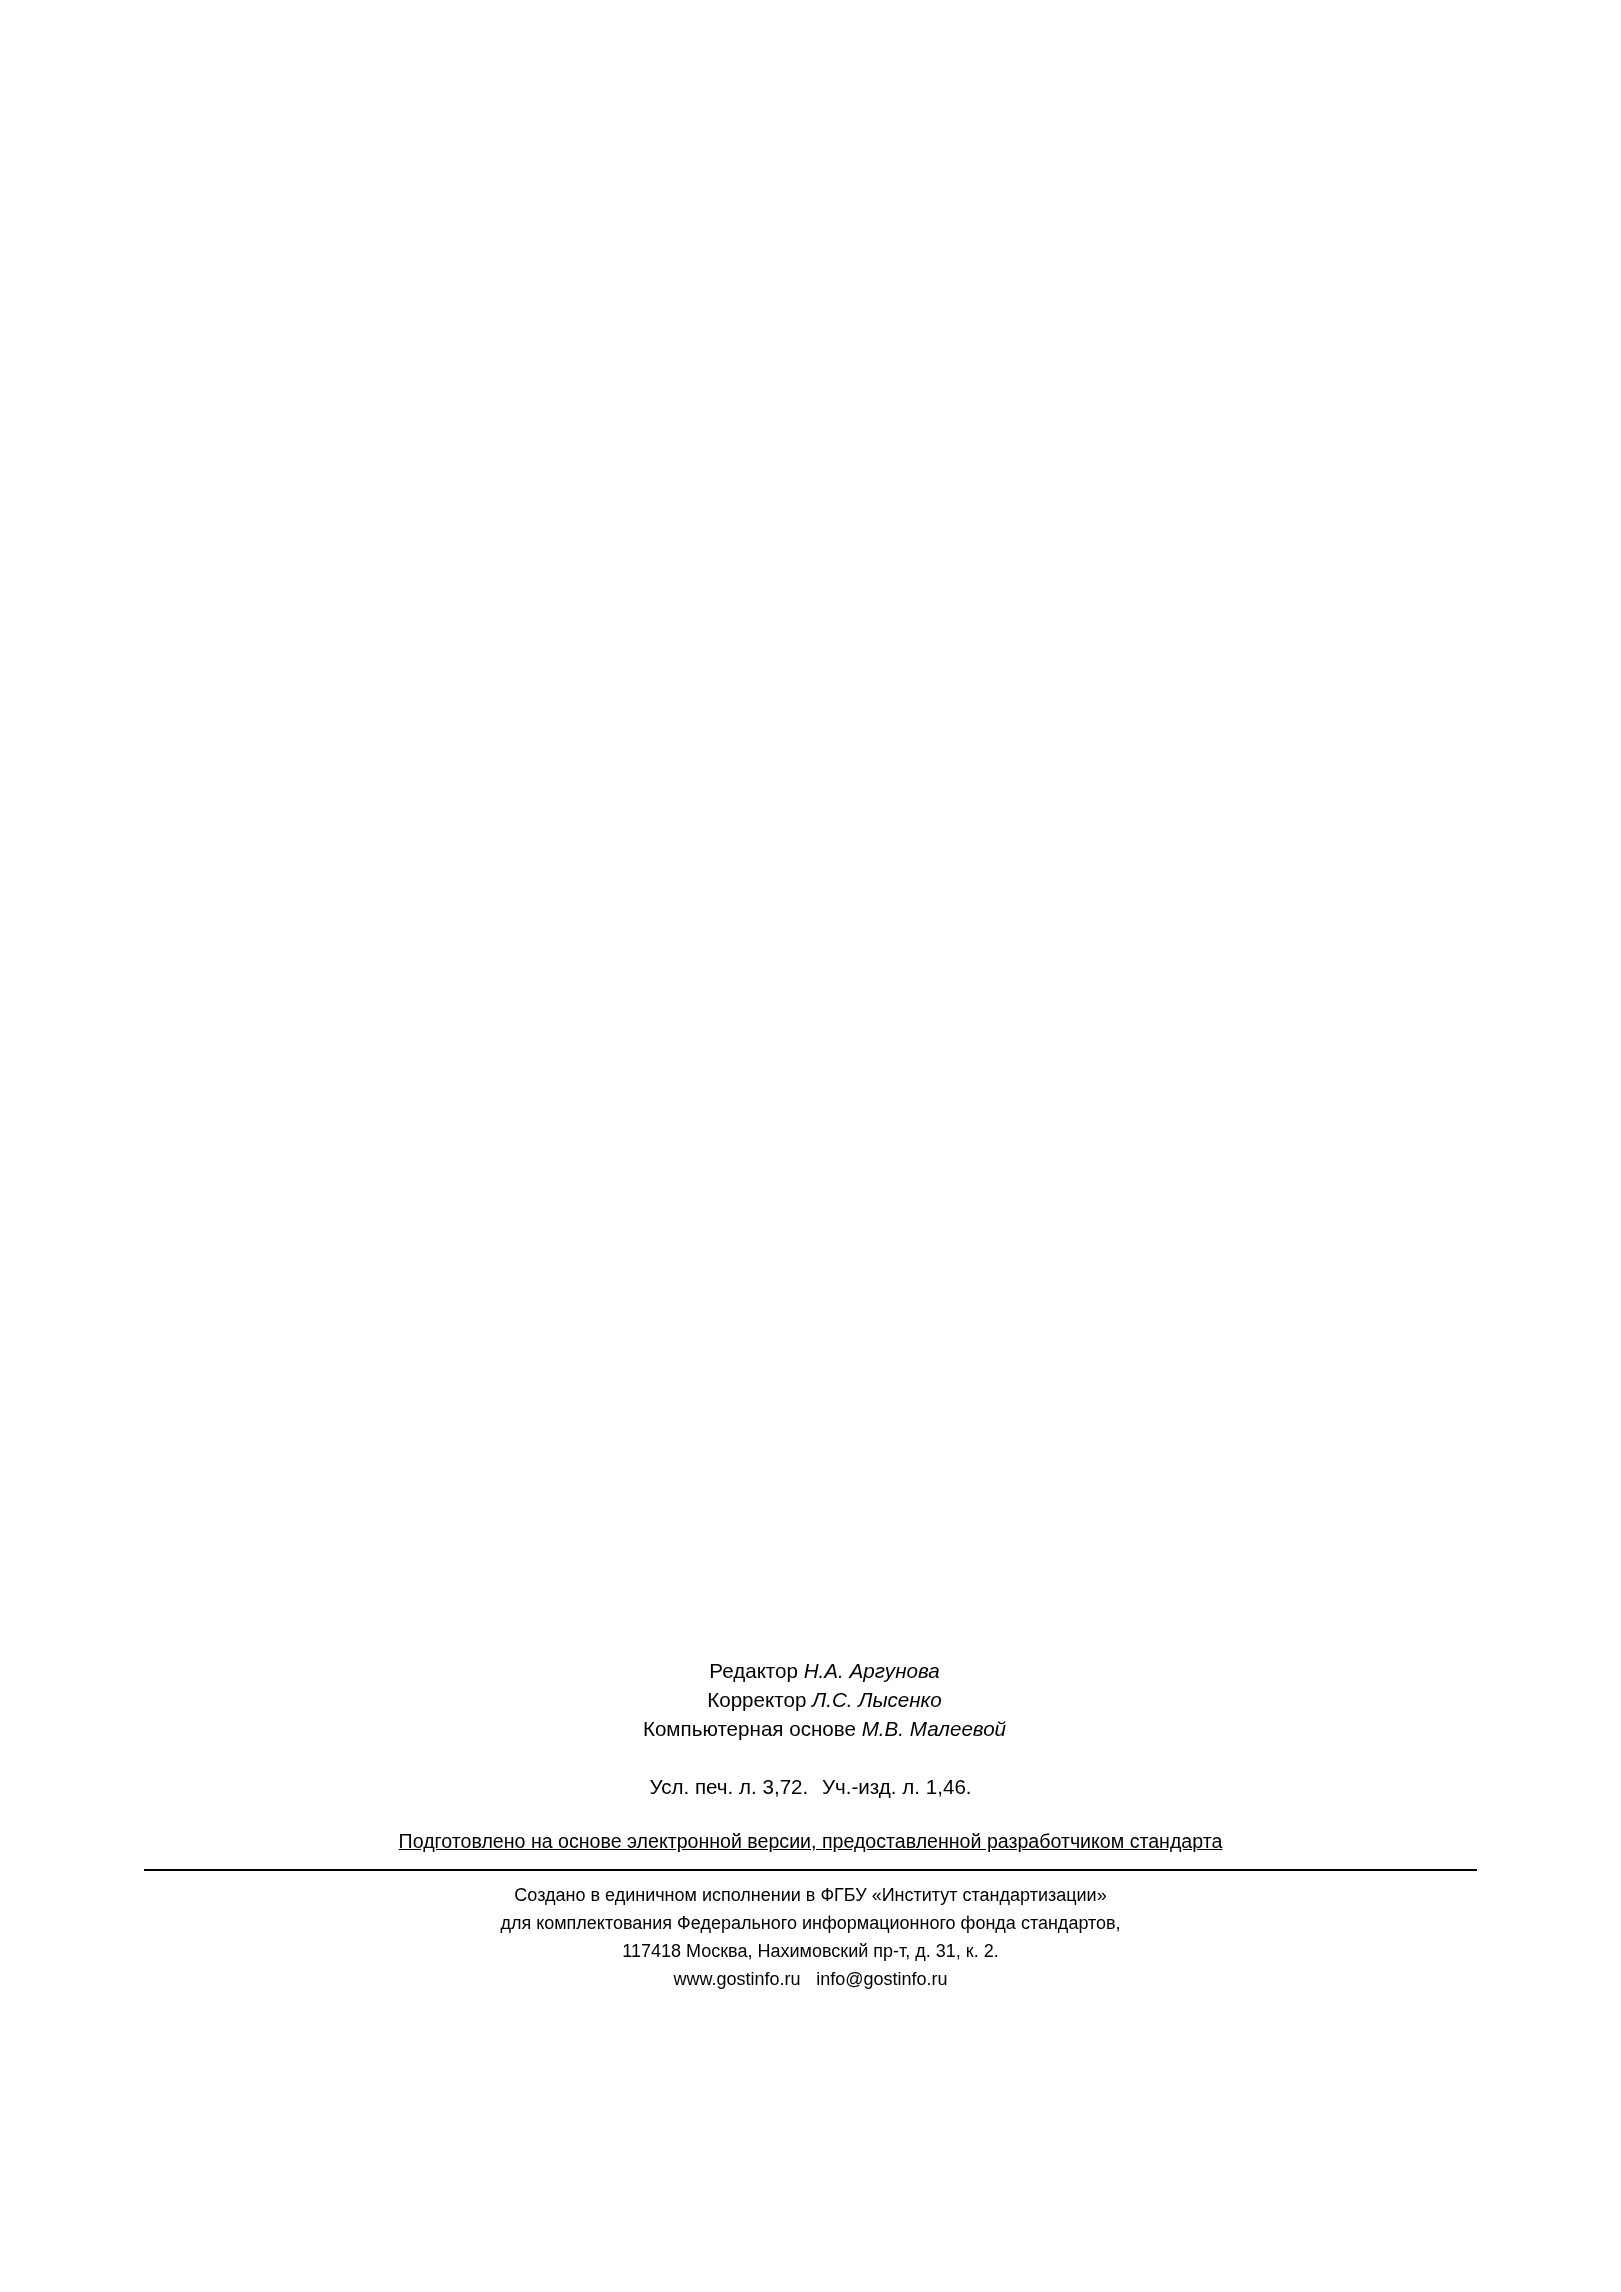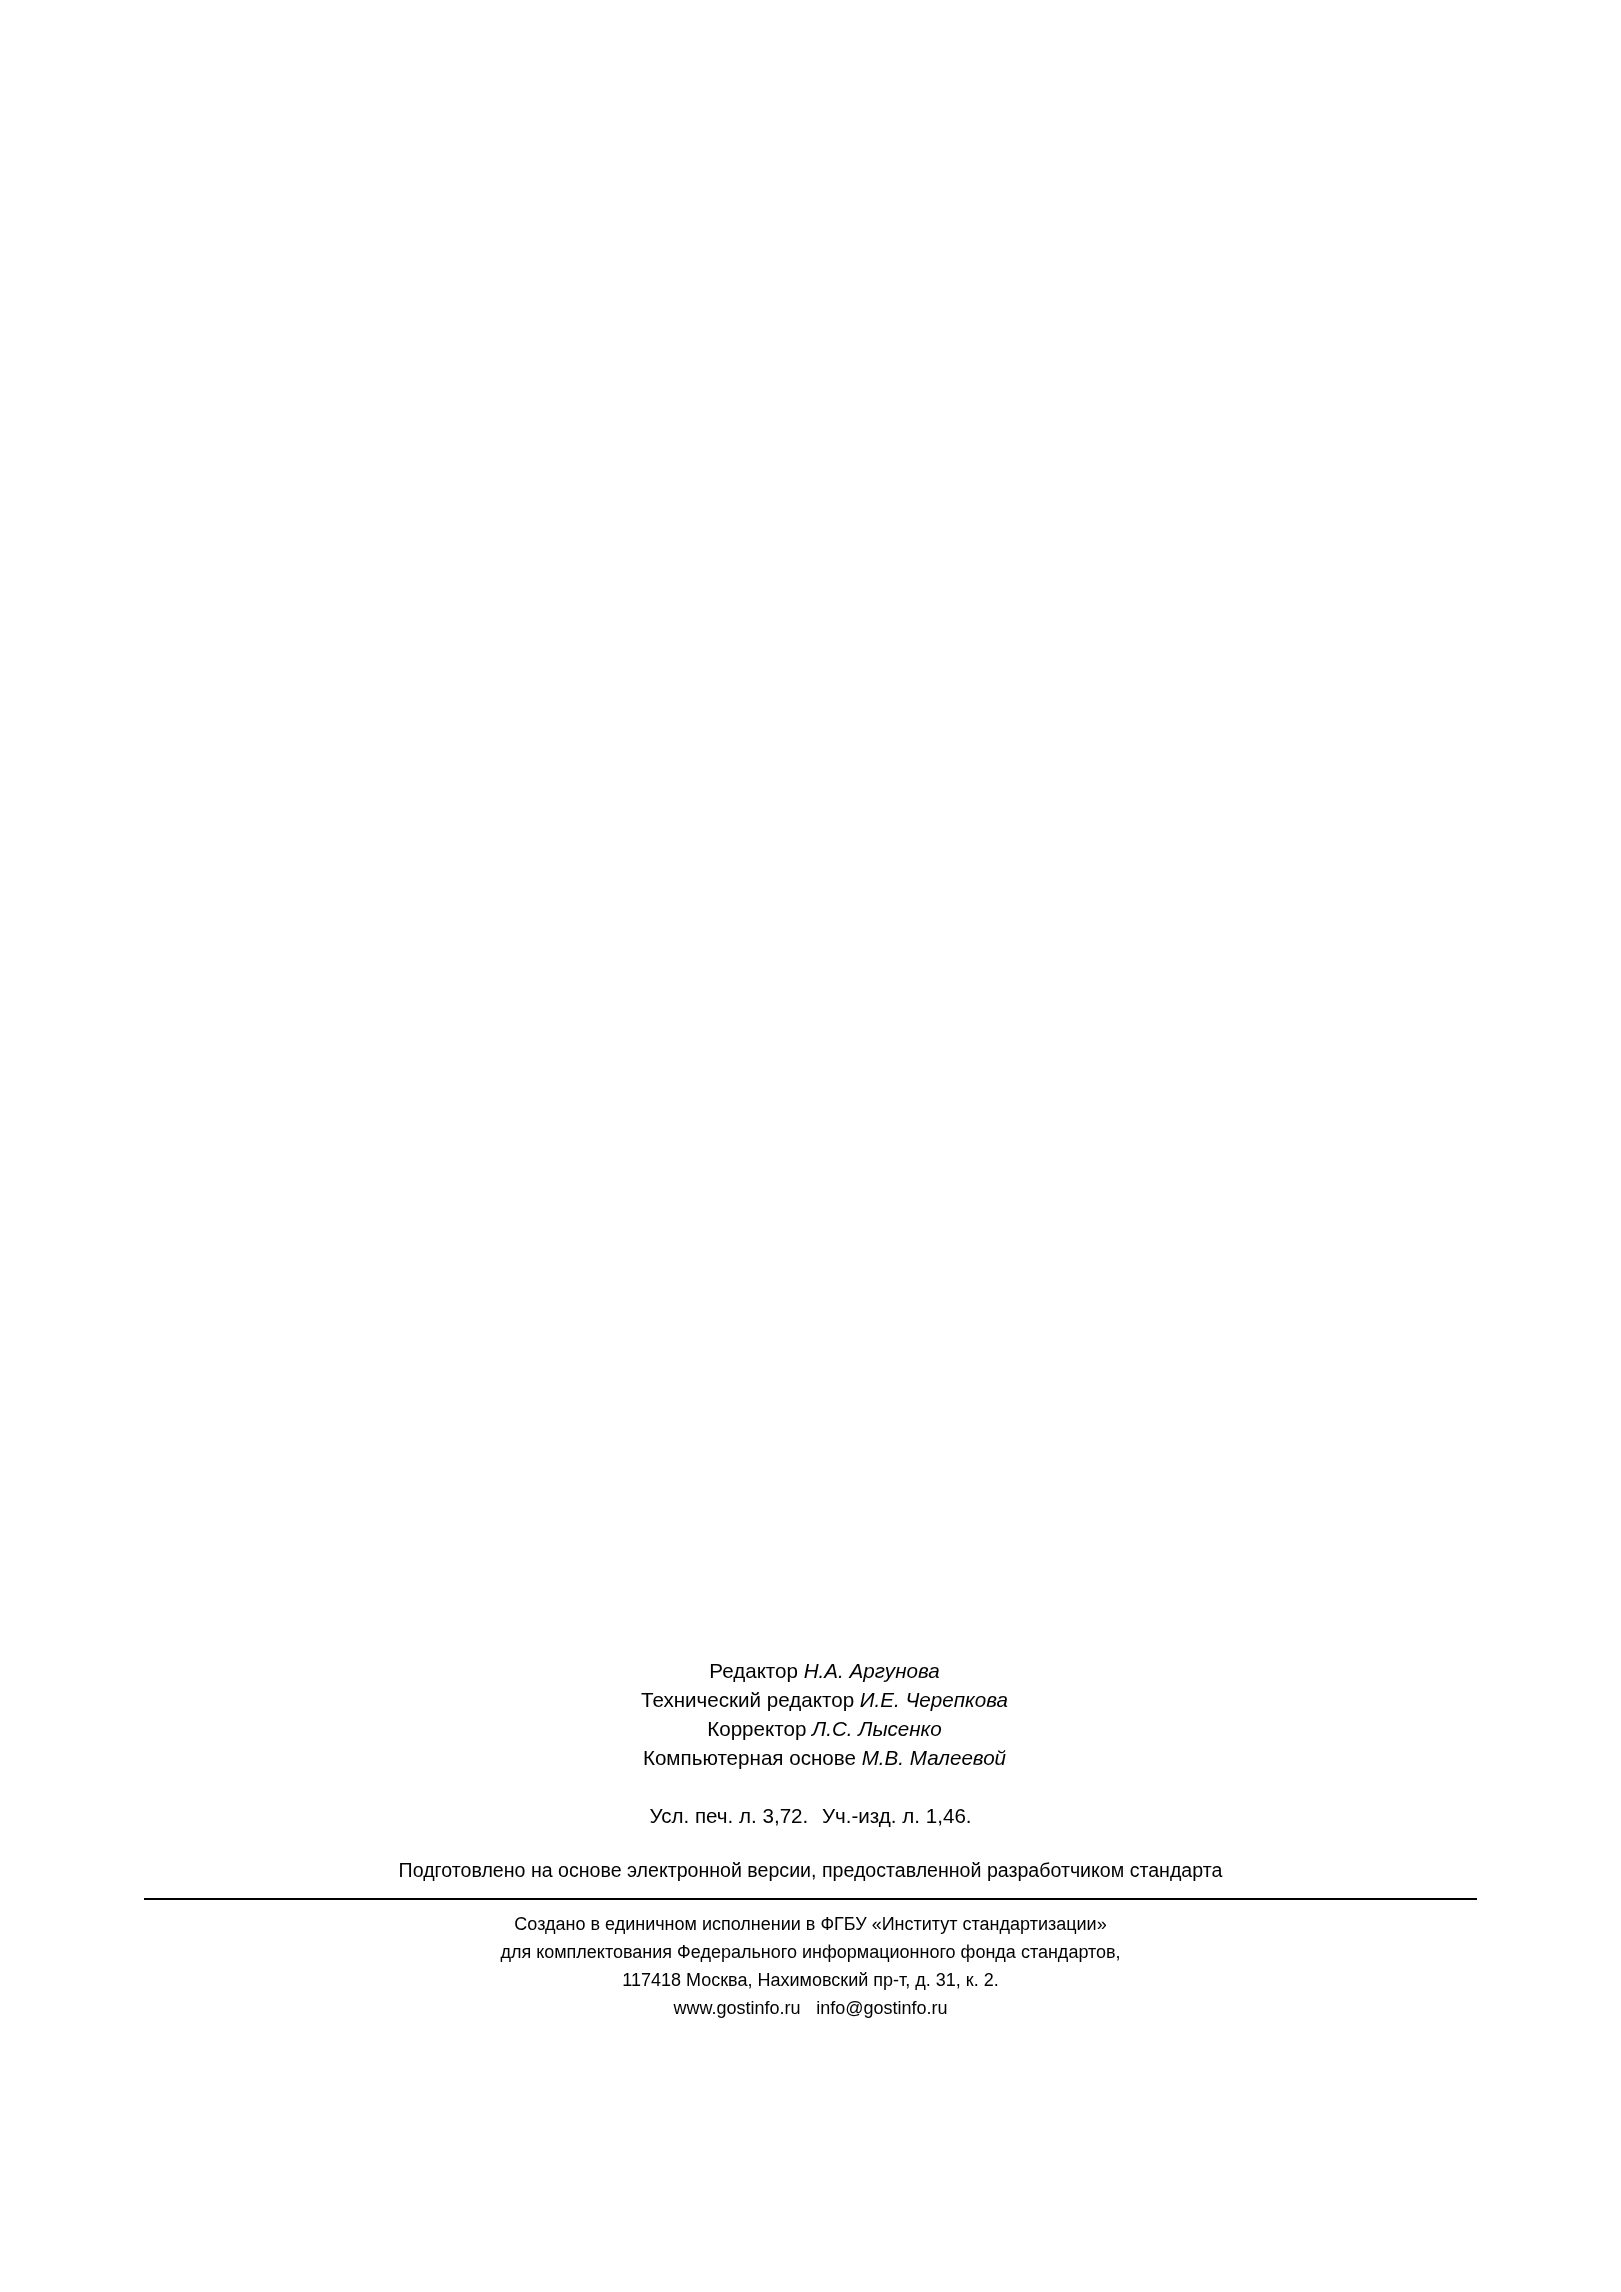--- a/index.html
+++ b/index.html
@@ -47,20 +47,21 @@
   }
   .gap {
     display: inline-block;
     width: 13.7px;
   }
 
   .prepared {
     margin-top: 27.4px;
     font-size: 19.6px;
     line-height: 27.4px;
+    text-decoration: underline;
   }
 
   .rule {
     margin: 13.7px auto 0 auto;
     width: 1333px;
     height: 2px;
     background: #000000;
   }
 
   .publisher {
@@ -80,24 +81,20 @@
 <body>
 
 <div class="page">
 
   <div class="colophon">
 
     <div class="credits">
       <div class="line">
         <span>Редактор</span>
         <span class="nm">Н.А. Аргунова</span>
-      </div>
-      <div class="line">
-        <span>Технический редактор</span>
-        <span class="nm">И.Е. Черепкова</span>
       </div>
       <div class="line">
         <span>Корректор</span>
         <span class="nm">Л.С. Лысенко</span>
       </div>
       <div class="line">
         <span>Компьютерная основе</span>
         <span class="nm">М.В. Малеевой</span>
       </div>
     </div>

